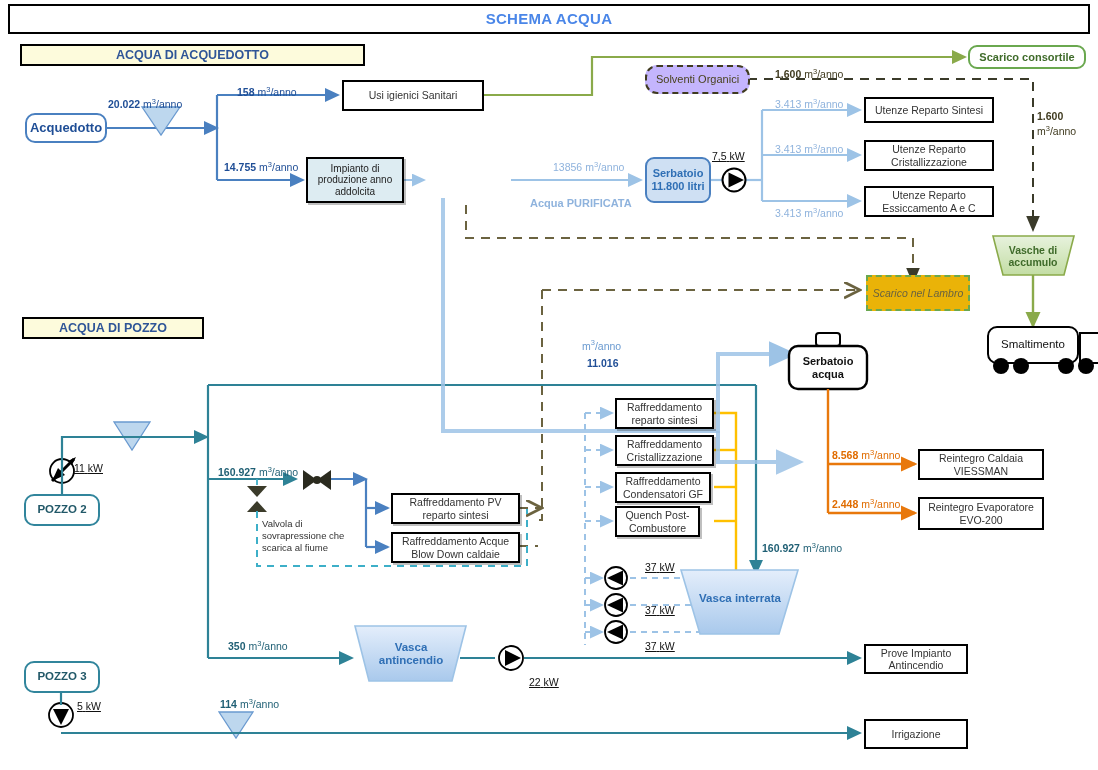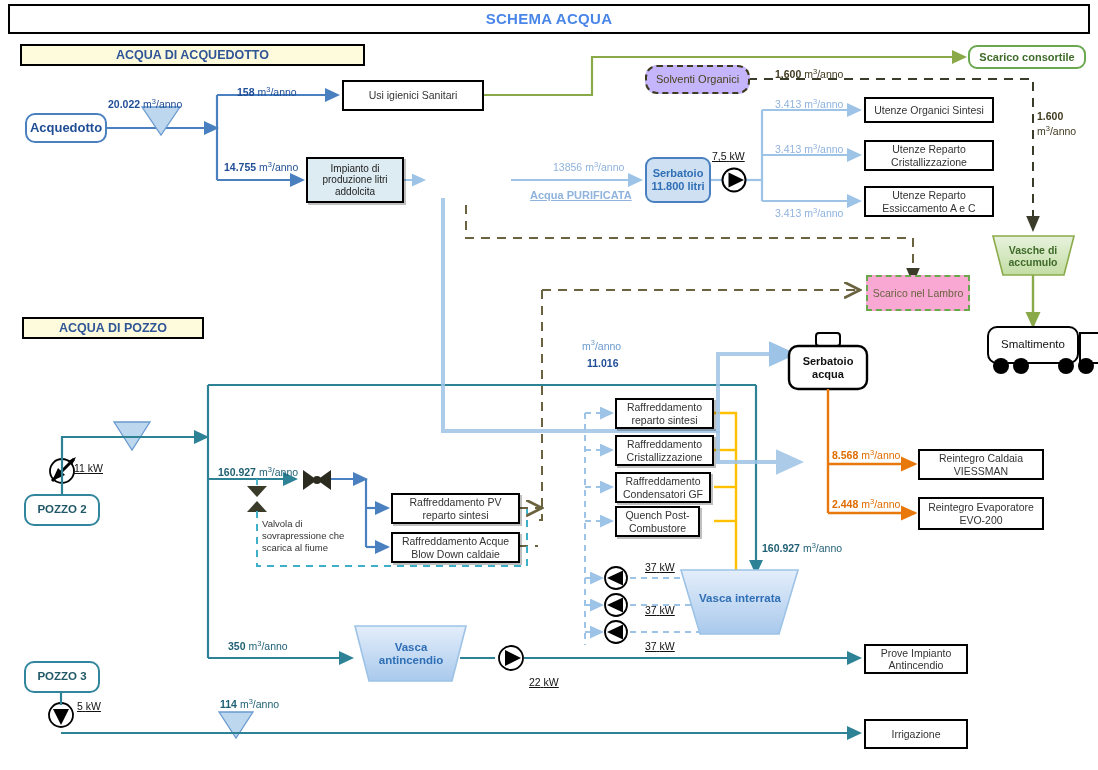--- a/index.html
+++ b/index.html
@@ -25,21 +25,21 @@
 
   
   .procbox{border:2px solid #000;background:#ddecf2;color:#222;font-size:10px;box-shadow:2px 2px 0 rgba(0,0,0,.25);}
   .procbox.big{font-size:11px;}
 
   
   .tankblue{border:2px solid #4a80c0;border-radius:9px;background:#cfe0f3;color:#2f6fb5;font-weight:bold;font-size:11px;}
 
   
   .dashbox{border:2px dashed #3f3a1f;border-radius:12px;background:#c4b5fd;color:#4a431f;font-size:11px;}
-  .dashgreen{border:2px dashed #6aa84f;background:#f9a8d4;color:#6a6340;font-size:10.5px;}
+  .dashgreen{border:2px dashed #6aa84f;background:#eab308;color:#6a6340;font-size:10.5px;font-style:italic;}
 
   
   .greenround{border:2px solid #6aa84f;border-radius:9px;background:#fff;color:#3f6b2a;font-weight:bold;font-size:11px;}
 
   
   .lab{position:absolute;font-size:10.5px;color:#1f4e96;white-space:nowrap;}
   .lab.bold{font-weight:bold;}
   .lab.pale{color:#8fb3dd;}
   .lab.teal{color:#1f5f74;font-weight:bold;}
   .lab.orange{color:#e06c00;font-weight:bold;}
@@ -254,26 +254,26 @@
 
   <div class="node banner" style="left:20px;top:44px;width:345px;height:22px;">ACQUA DI ACQUEDOTTO</div>
   <div class="node banner" style="left:22px;top:317px;width:182px;height:22px;">ACQUA DI POZZO</div>
 
   <div class="node capsule" style="left:25px;top:113px;width:82px;height:30px;">Acquedotto</div>
   <div class="node capsule teal" style="left:24px;top:494px;width:76px;height:32px;">POZZO 2</div>
   <div class="node capsule teal" style="left:24px;top:661px;width:76px;height:32px;">POZZO 3</div>
 
   <div class="node rect" style="left:342px;top:80px;width:142px;height:31px;">Usi igienici Sanitari</div>
 
-  <div class="node procbox" style="left:306px;top:157px;width:98px;height:46px;padding:2px 3px;">Impianto di produzione litri addolcita</div>
+  <div class="node procbox" style="left:306px;top:157px;width:98px;height:46px;padding:2px 3px;">Impianto di produzione anno addolcita</div>
 
 
   <div class="node tankblue" style="left:645px;top:157px;width:66px;height:46px;">Serbatoio 11.800 litri</div>
 
-  <div class="node rect" style="left:864px;top:97px;width:130px;height:26px;">Utenze Organici Sintesi</div>
+  <div class="node rect" style="left:864px;top:97px;width:130px;height:26px;">Utenze Reparto Sintesi</div>
   <div class="node rect" style="left:864px;top:140px;width:130px;height:31px;">Utenze Reparto Cristallizzazione</div>
   <div class="node rect" style="left:864px;top:186px;width:130px;height:31px;">Utenze Reparto Essiccamento A e C</div>
 
   <div class="node dashbox" style="left:645px;top:65px;width:105px;height:29px;">Solventi Organici</div>
 
   <div class="node greenround" style="left:968px;top:45px;width:118px;height:24px;">Scarico consortile</div>
 
   <div class="node dashgreen" style="left:866px;top:275px;width:104px;height:36px;">Scarico nel Lambro</div>
 
   <div class="node" style="left:993px;top:238px;width:80px;height:36px;color:#3f6b2a;font-weight:bold;font-size:10.5px;">Vasche di accumulo</div>
@@ -305,21 +305,21 @@
   </div>
   <div class="lab bold" style="left:237px;top:84px;">
     <span>158</span>&nbsp;<span class="unit">m<sup>3</sup>/anno</span>
   </div>
   <div class="lab bold" style="left:224px;top:159px;">
     <span>14.755</span>&nbsp;<span class="unit">m<sup>3</sup>/anno</span>
   </div>
   <div class="lab pale" style="left:553px;top:159px;">
     <span>13856</span>&nbsp;<span class="unit">m<sup>3</sup>/anno</span>
   </div>
-  <div class="lab pale" style="left:530px;top:189px;font-size:11px;font-weight:bold;text-decoration:underline;">Acqua PURIFICATA</div>
+  <div class="lab pale" style="left:530px;top:197px;font-size:11px;font-weight:bold;">Acqua PURIFICATA</div>
 
   <div class="lab pale" style="left:775px;top:96px;">
     <span>3.413</span>&nbsp;<span class="unit">m<sup>3</sup>/anno</span>
   </div>
   <div class="lab pale" style="left:775px;top:141px;">
     <span>3.413</span>&nbsp;<span class="unit">m<sup>3</sup>/anno</span>
   </div>
   <div class="lab pale" style="left:775px;top:205px;">
     <span>3.413</span>&nbsp;<span class="unit">m<sup>3</sup>/anno</span>
   </div>

